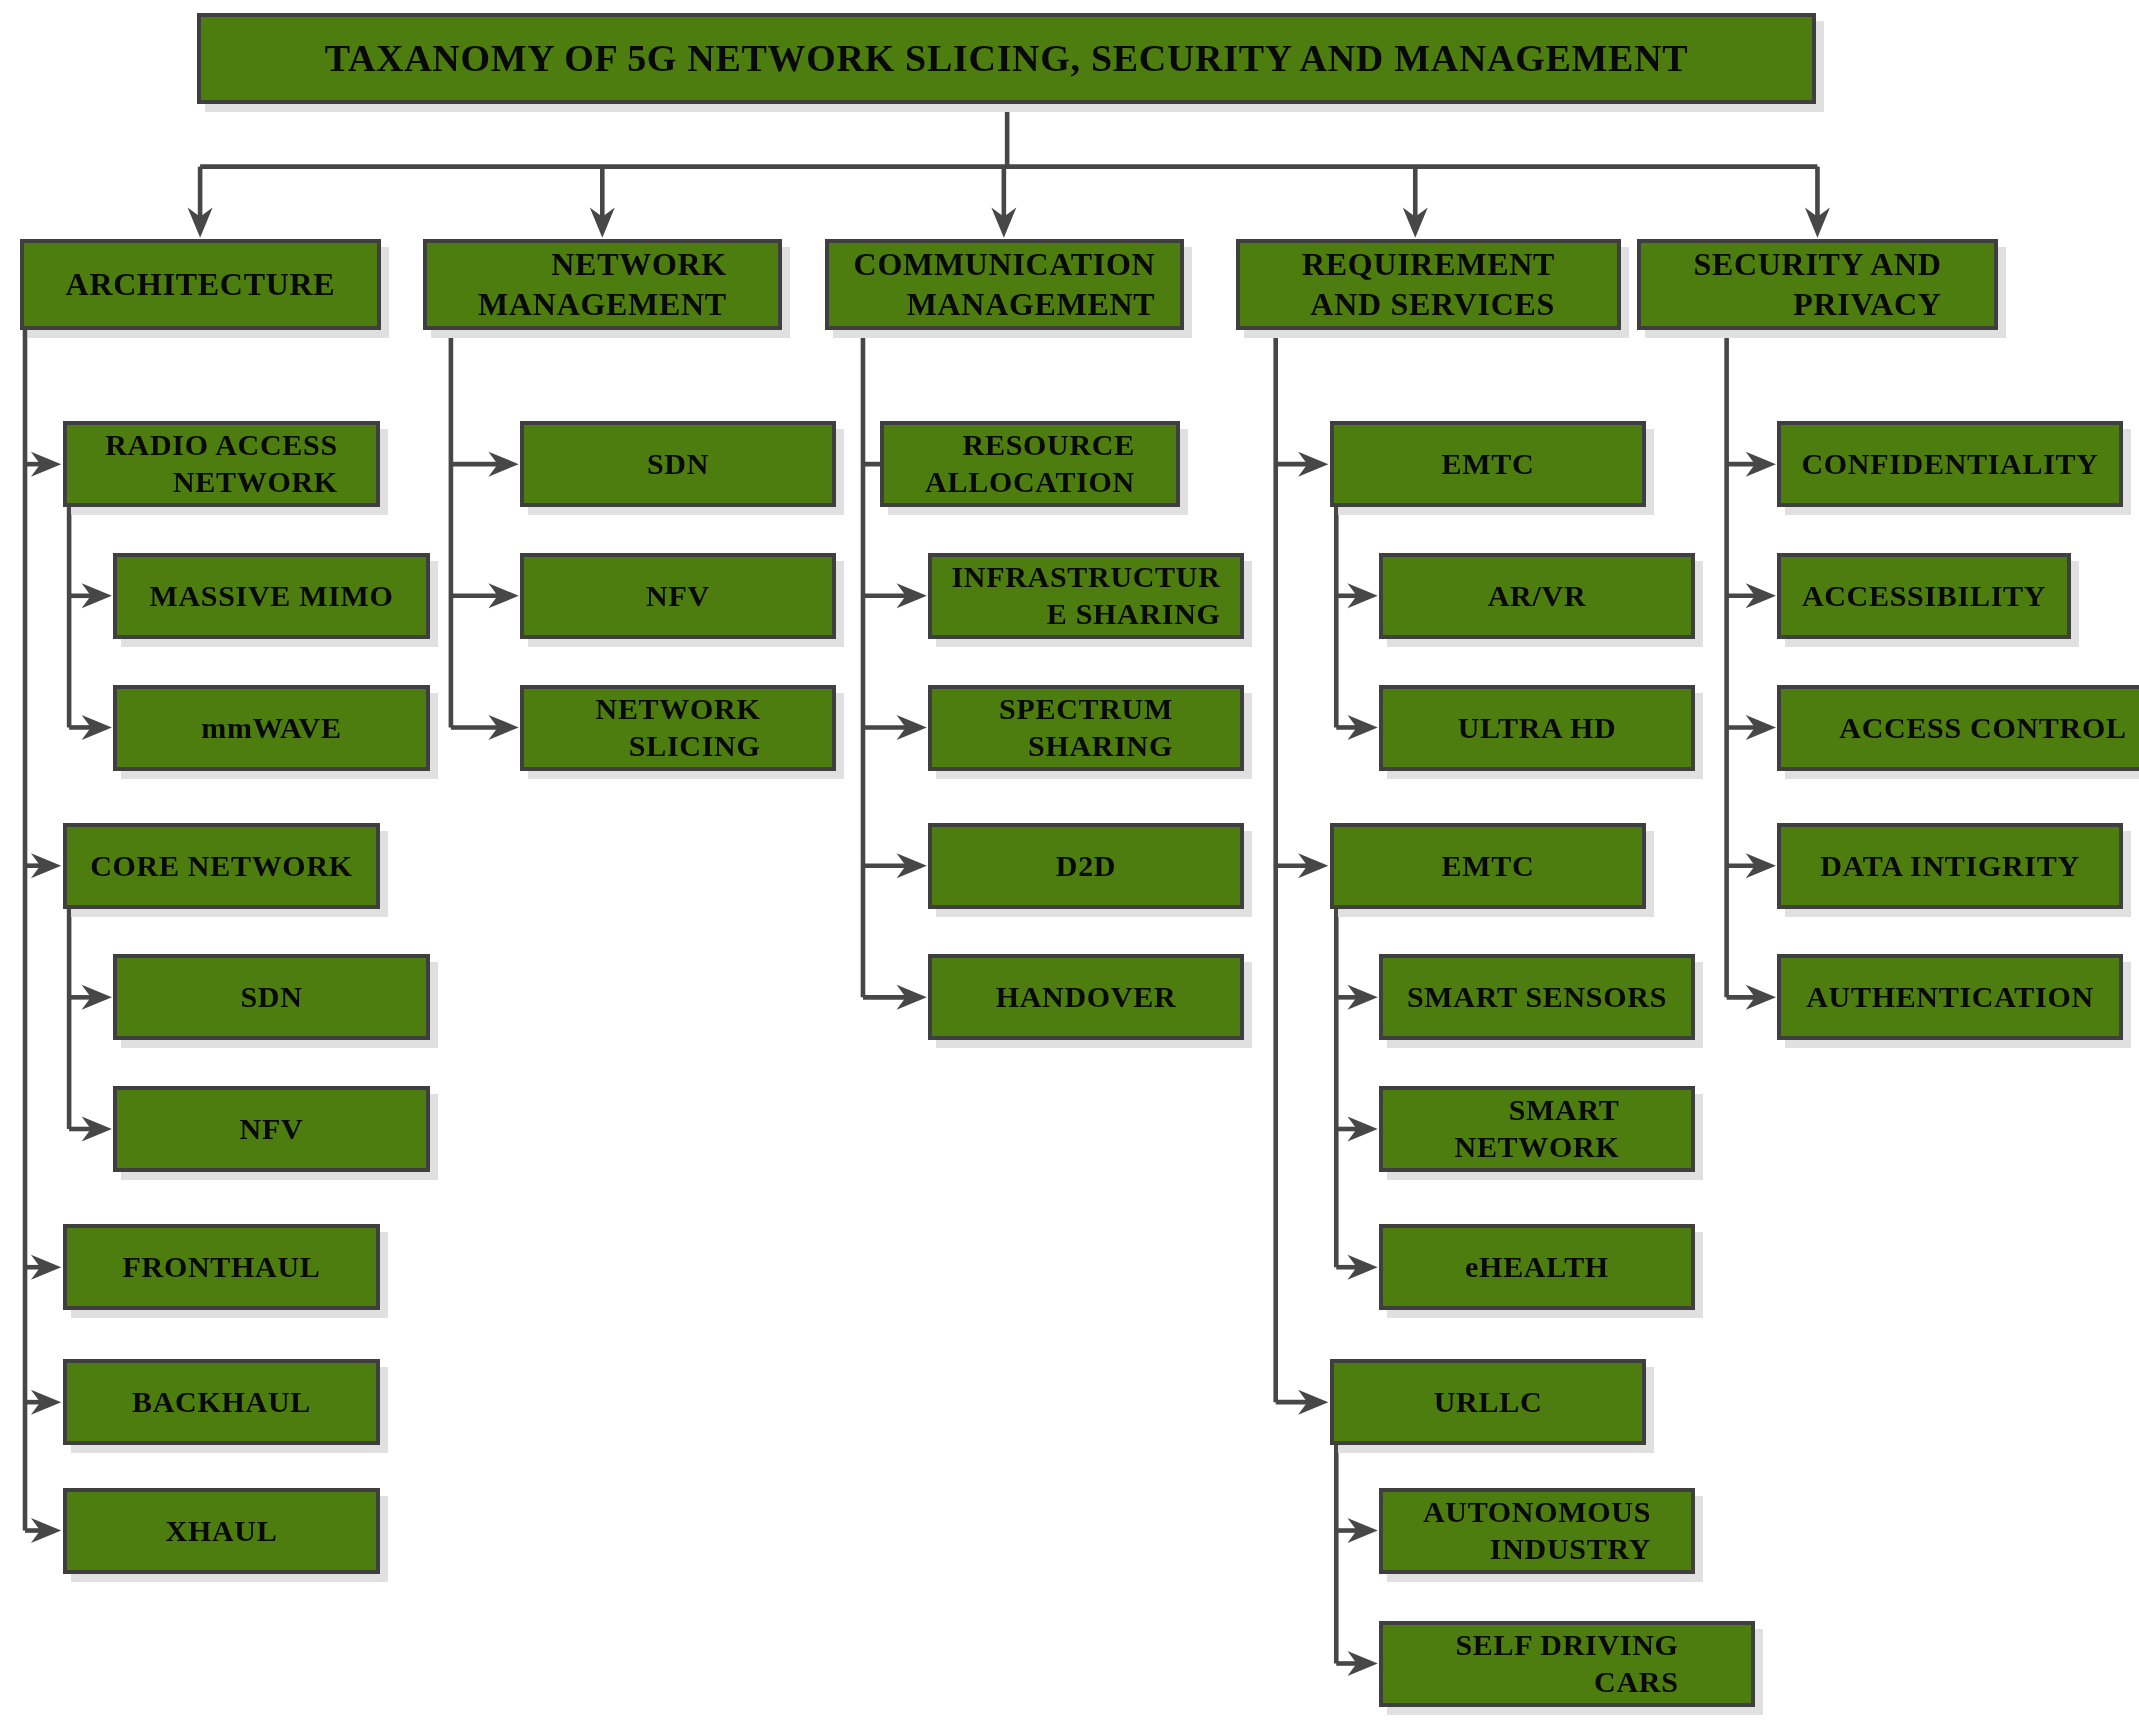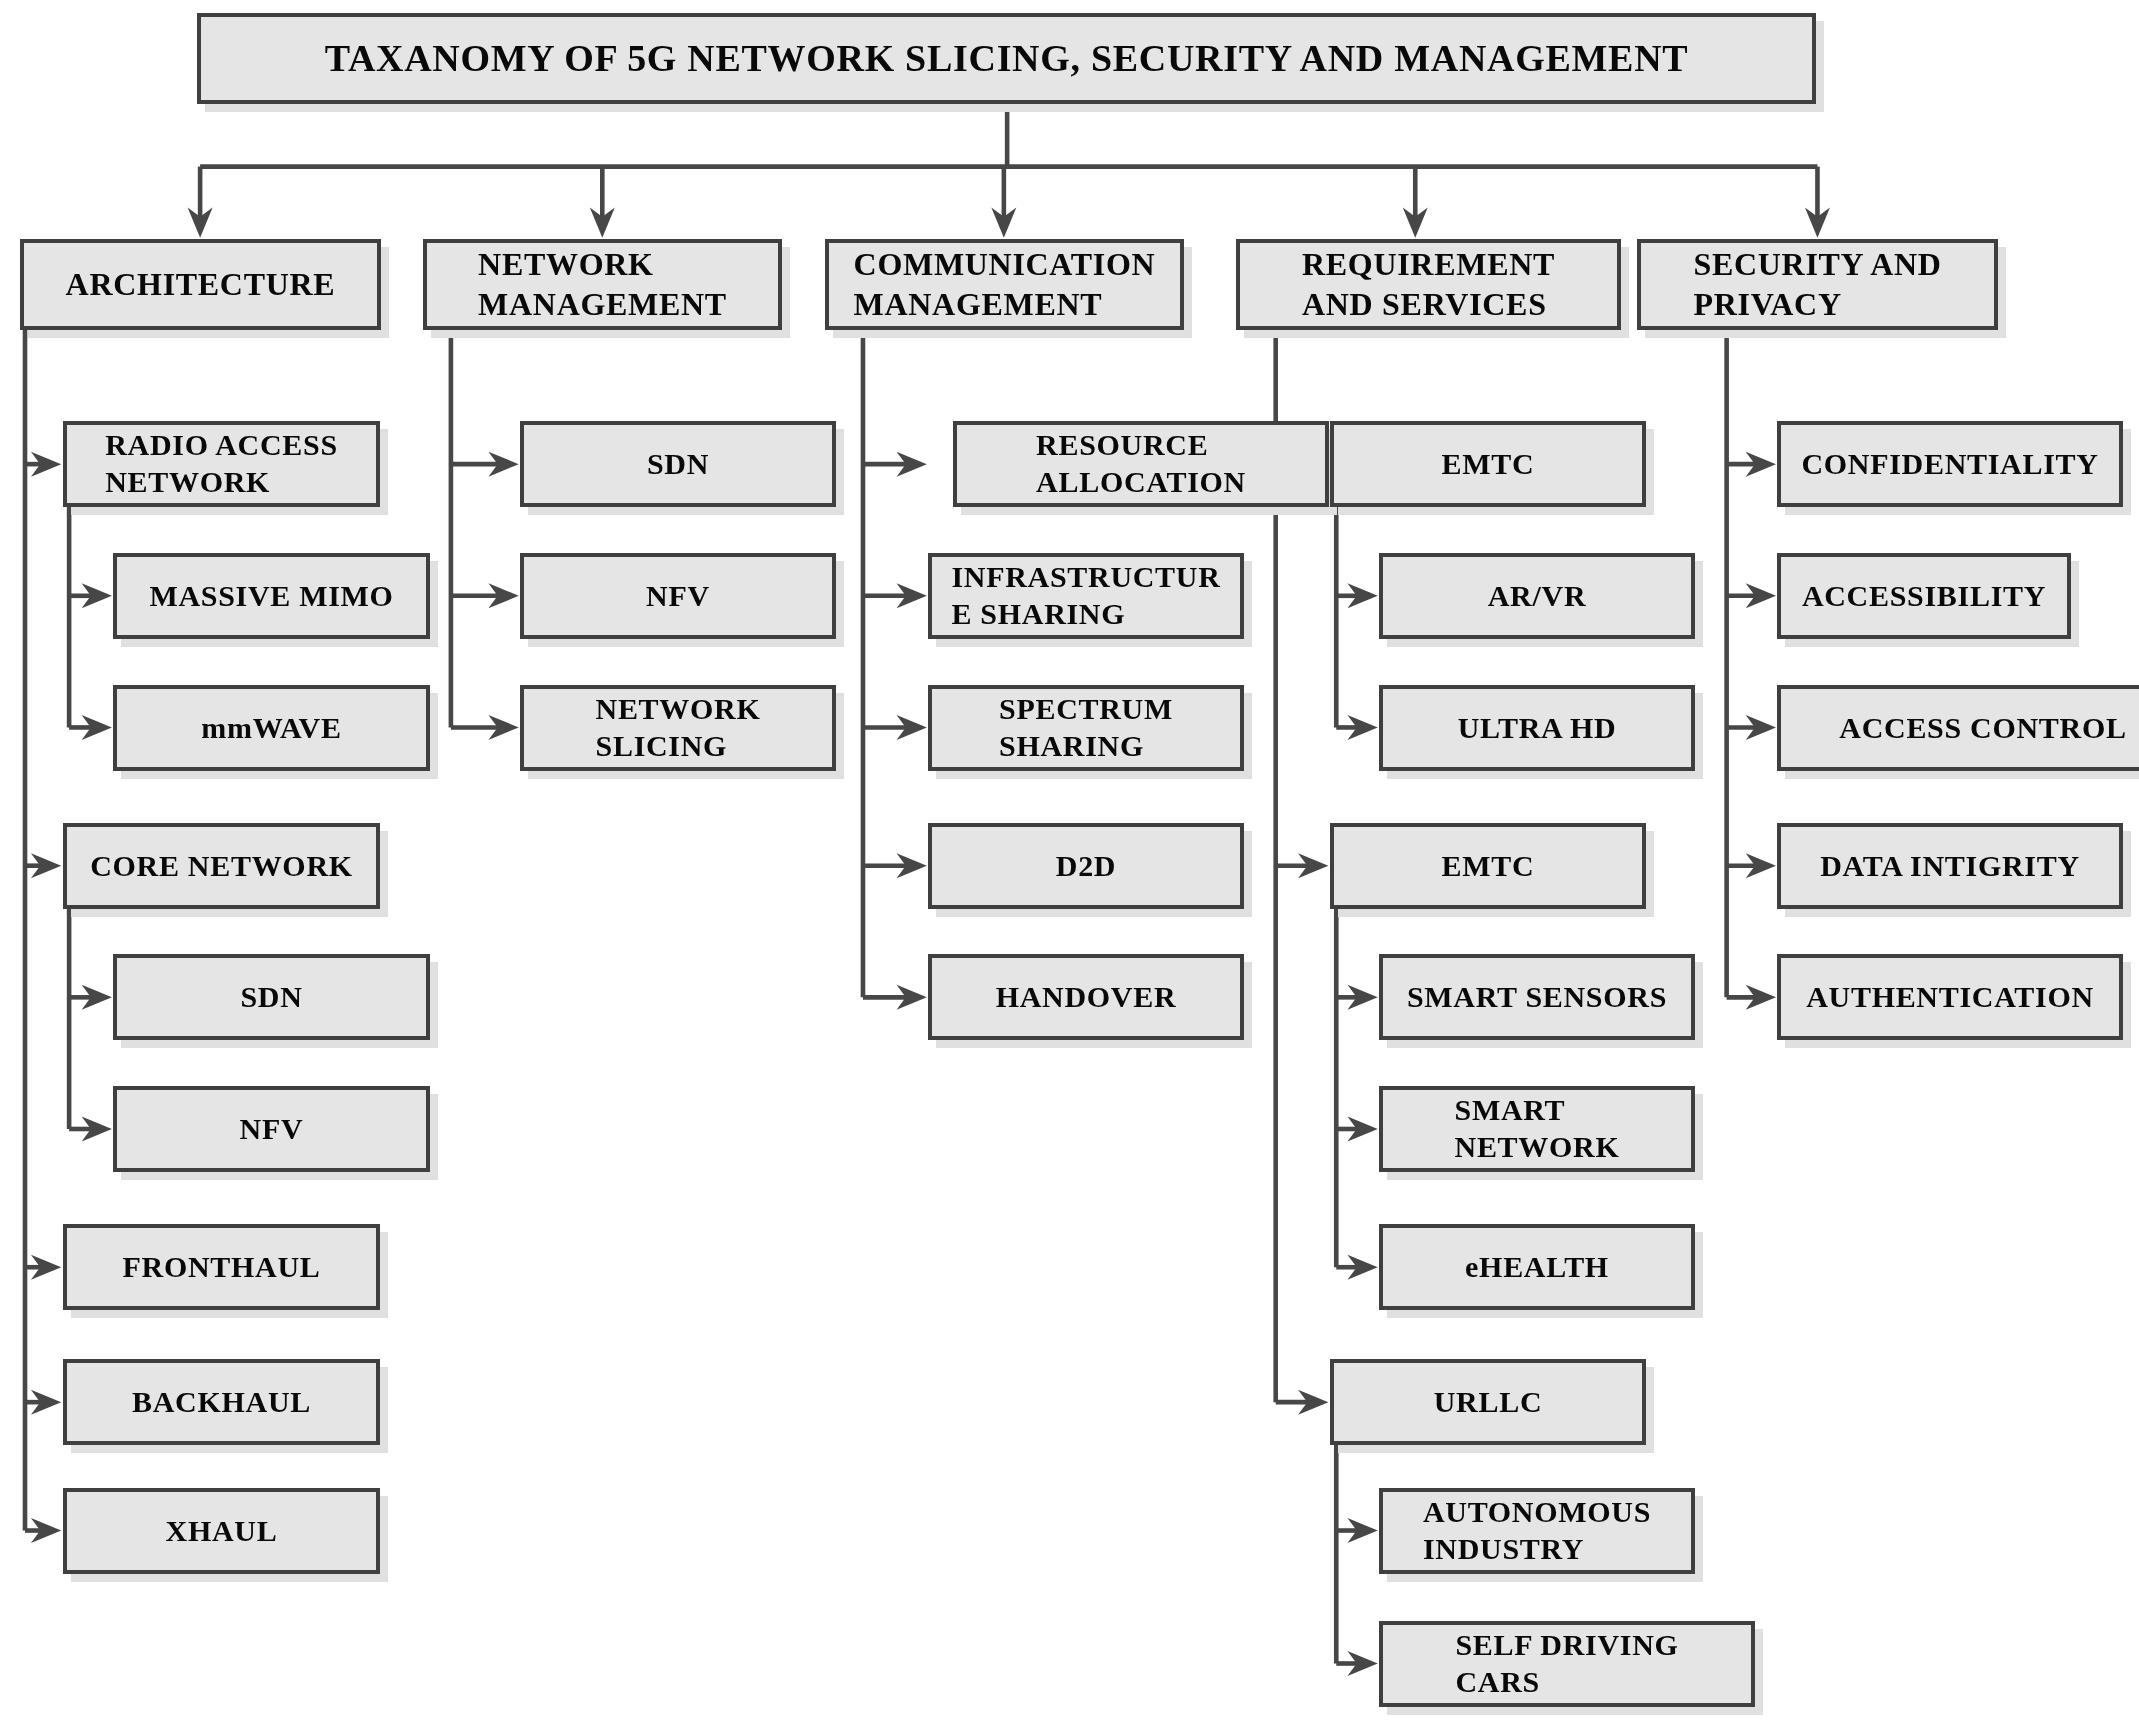--- a/index.html
+++ b/index.html
@@ -3,24 +3,24 @@
 <meta charset="utf-8">
 <style>
   html,body{margin:0;padding:0;}
   body{
     width:2140px;height:1734px;position:relative;background:#ffffff;
     font-family:"Liberation Serif","DejaVu Serif",serif;overflow:hidden;
   }
   #wires{position:absolute;left:0;top:0;z-index:0;}
   .box{
     position:absolute;box-sizing:border-box;z-index:1;
-    background:#e5e5e5;border:4px solid #3f3f3f;
+    background:#4d7c0f;border:4px solid #3f3f3f;
     box-shadow:8px 8px 0 #e0e0e0;
     display:flex;align-items:center;justify-content:center;
-    text-align:left;font-weight:bold;color:#090909;
+    text-align:right;font-weight:bold;color:#090909;
     white-space:pre-line;letter-spacing:0.7px;line-height:1.22;
   }
   .title{height:91px;font-size:38px;}
   .head{height:91px;font-size:32px;}
   .child{height:86px;font-size:30px;}
 </style>
 </head>
 <body>
 
 <svg id="wires" width="2140" height="1734" viewBox="0 0 3251 2634">
@@ -133,21 +133,21 @@
 <div class="box child" style="left:113px;top:1086px;width:317px">NFV</div>
 <div class="box child" style="left:63px;top:1224px;width:317px">FRONTHAUL</div>
 <div class="box child" style="left:63px;top:1359px;width:317px">BACKHAUL</div>
 <div class="box child" style="left:63px;top:1488px;width:317px">XHAUL</div>
 
 <div class="box child" style="left:520px;top:421px;width:316px">SDN</div>
 <div class="box child" style="left:520px;top:553px;width:316px">NFV</div>
 <div class="box child" style="left:520px;top:685px;width:316px">NETWORK
 SLICING</div>
 
-<div class="box child" style="left:953px;top:421px;width:376px">RESOURCE
+<div class="box child" style="left:880px;top:421px;width:300px">RESOURCE
 ALLOCATION</div>
 <div class="box child" style="left:928px;top:553px;width:316px">INFRASTRUCTUR
 E SHARING</div>
 <div class="box child" style="left:928px;top:685px;width:316px">SPECTRUM
 SHARING</div>
 <div class="box child" style="left:928px;top:823px;width:316px">D2D</div>
 <div class="box child" style="left:928px;top:954px;width:316px">HANDOVER</div>
 
 <div class="box child" style="left:1330px;top:421px;width:316px">EMTC</div>
 <div class="box child" style="left:1379px;top:553px;width:316px">AR/VR</div>

